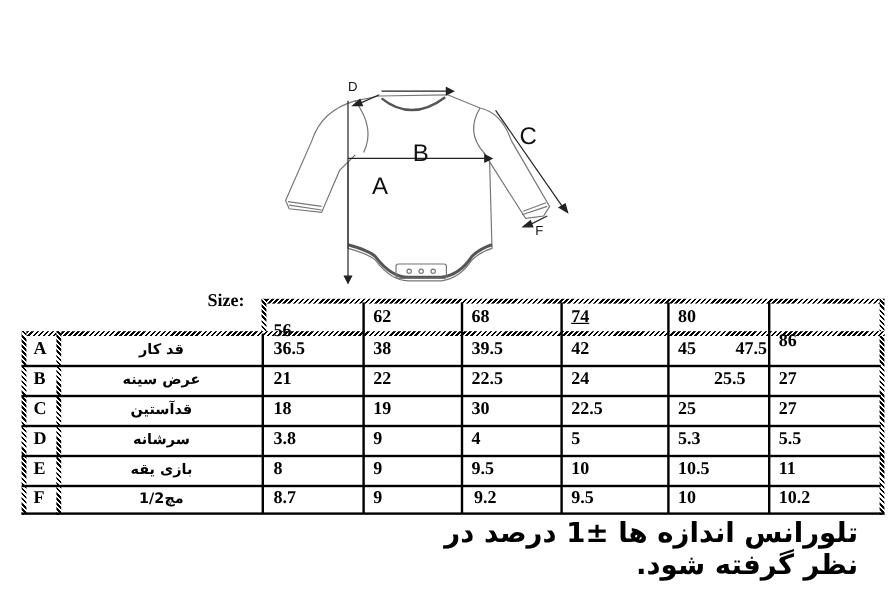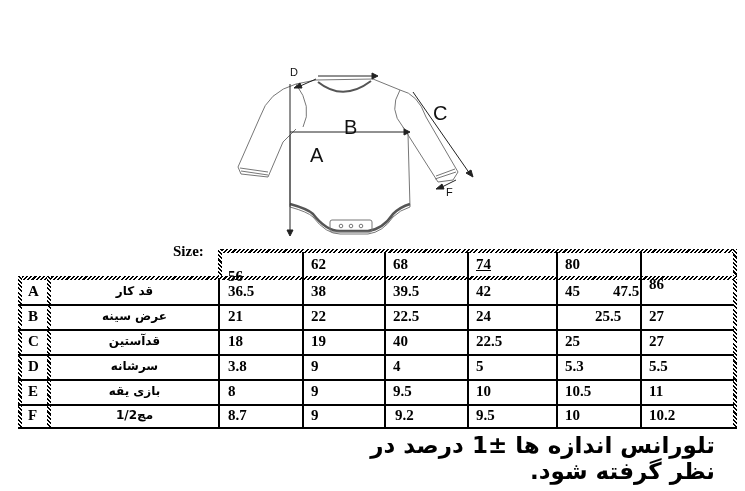--- a/index.html
+++ b/index.html
@@ -131,21 +131,21 @@
     <div class="cell" style="left:468px;top:304px;">24</div>
     <div class="cell" style="left:557px;top:304px;padding-left:38px;">25.5</div>
     <div class="cell" style="left:641px;top:304px;">27</div>
   </div>
 
   <div>
     <div class="code" style="left:21px;top:329px;">C</div>
     <div class="lbl" style="left:51px;top:329px;width:167px;">قدآستین</div>
     <div class="cell" style="left:220px;top:329px;">18</div>
     <div class="cell" style="left:303px;top:329px;">19</div>
-    <div class="cell" style="left:385px;top:329px;">40</div>
+    <div class="cell" style="left:385px;top:329px;">30</div>
     <div class="cell" style="left:468px;top:329px;">22.5</div>
     <div class="cell" style="left:557px;top:329px;">25</div>
     <div class="cell" style="left:641px;top:329px;">27</div>
   </div>
 
   <div>
     <div class="code" style="left:21px;top:354px;">D</div>
     <div class="lbl" style="left:51px;top:354px;width:167px;">سرشانه</div>
     <div class="cell" style="left:220px;top:354px;">3.8</div>
     <div class="cell" style="left:303px;top:354px;">9</div>

